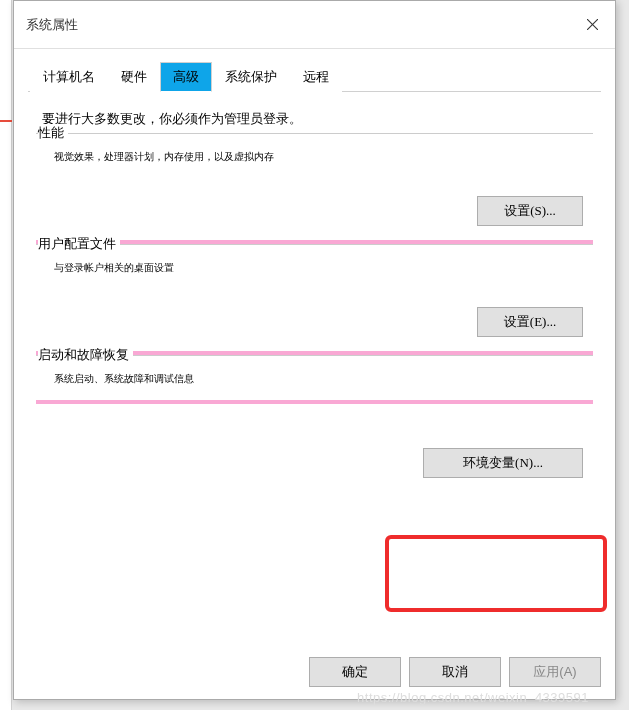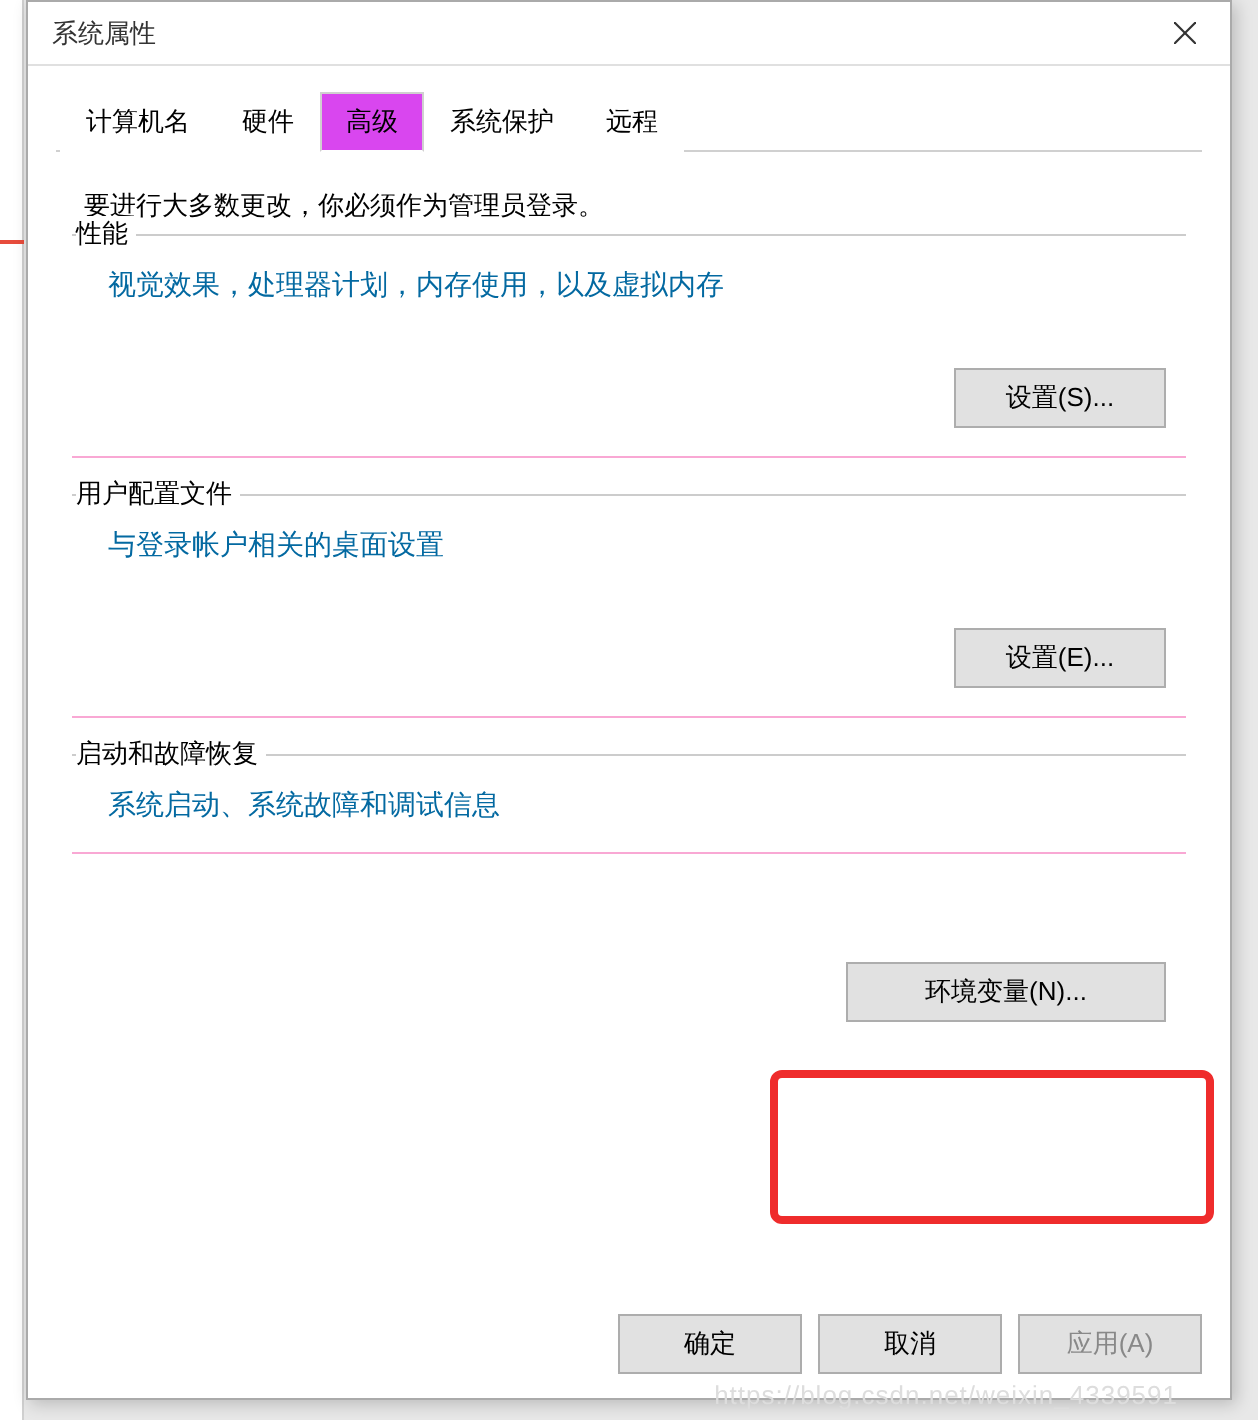--- a/index.html
+++ b/index.html
@@ -38,21 +38,21 @@
       position: absolute;
       left: 13px;
       top: 0;
       width: 603px;
       height: 700px;
       background: #fff;
       border: 1px solid #aaa;
       box-shadow: 2px 2px 8px rgba(0,0,0,0.2);
     }
     .titlebar {
-      height: 32px;
+      height: 48px;
       display: flex;
       align-items: center;
       justify-content: space-between;
       padding-left: 12px;
       border-bottom: 1px solid #e0e0e0;
     }
     .titlebar-title {
       font-size: 13px;
       color: #333;
     }
@@ -63,69 +63,69 @@
       align-items: center;
       justify-content: center;
       cursor: pointer;
     }
     .close-btn svg {
       width: 11px;
       height: 11px;
     }
     .content {
       padding: 12px 14px 0 14px;
+      font-family: Liberation Serif, serif;
     }
     .tabs {
       display: flex;
       border-bottom: 1px solid #d0d0d0;
       padding-left: 2px;
     }
     .tab {
       padding: 5px 12px 5px 12px;
       font-size: 13px;
       background: #fff;
       border: 1px solid transparent;
       border-bottom: none;
       position: relative;
       top: 1px;
       cursor: pointer;
     }
     .tab.active {
       border: 1px solid #d0d0d0;
       border-bottom: 1px solid #fff;
-      background: #d946ef;
+      background: #0ea5e9;
     }
     .tab-body {
       padding: 18px 8px 8px 8px;
     }
     .intro {
       font-size: 13px;
       margin-bottom: 5px;
       padding-left: 6px;
     }
     .group {
-      margin-bottom: 18px;
       border-top: 1px solid #ccc;
-      border-bottom: 1px solid #f9a8d4;
+      border-bottom: 4px solid #f9a8d4;
       padding-bottom: 14px;
       position: relative;
     }
     .group-title {
       font-size: 13px;
       background: #fff;
       position: relative;
       top: -10px;
       padding: 0 4px 0 0;
       display: inline-block;
       margin-left: 2px;
     }
     .group-desc {
-      font-size: 14px;
+      font-size: 10px;
       padding: 0 0 0 18px;
-      color: #0369a1;
+      color: #000000;
       margin-top: -2px;
     }
     .group-btn-row {
       display: flex;
       justify-content: flex-end;
       padding-right: 10px;
       margin-top: 32px;
     }
     .win-button {
       background: #e1e1e1;

